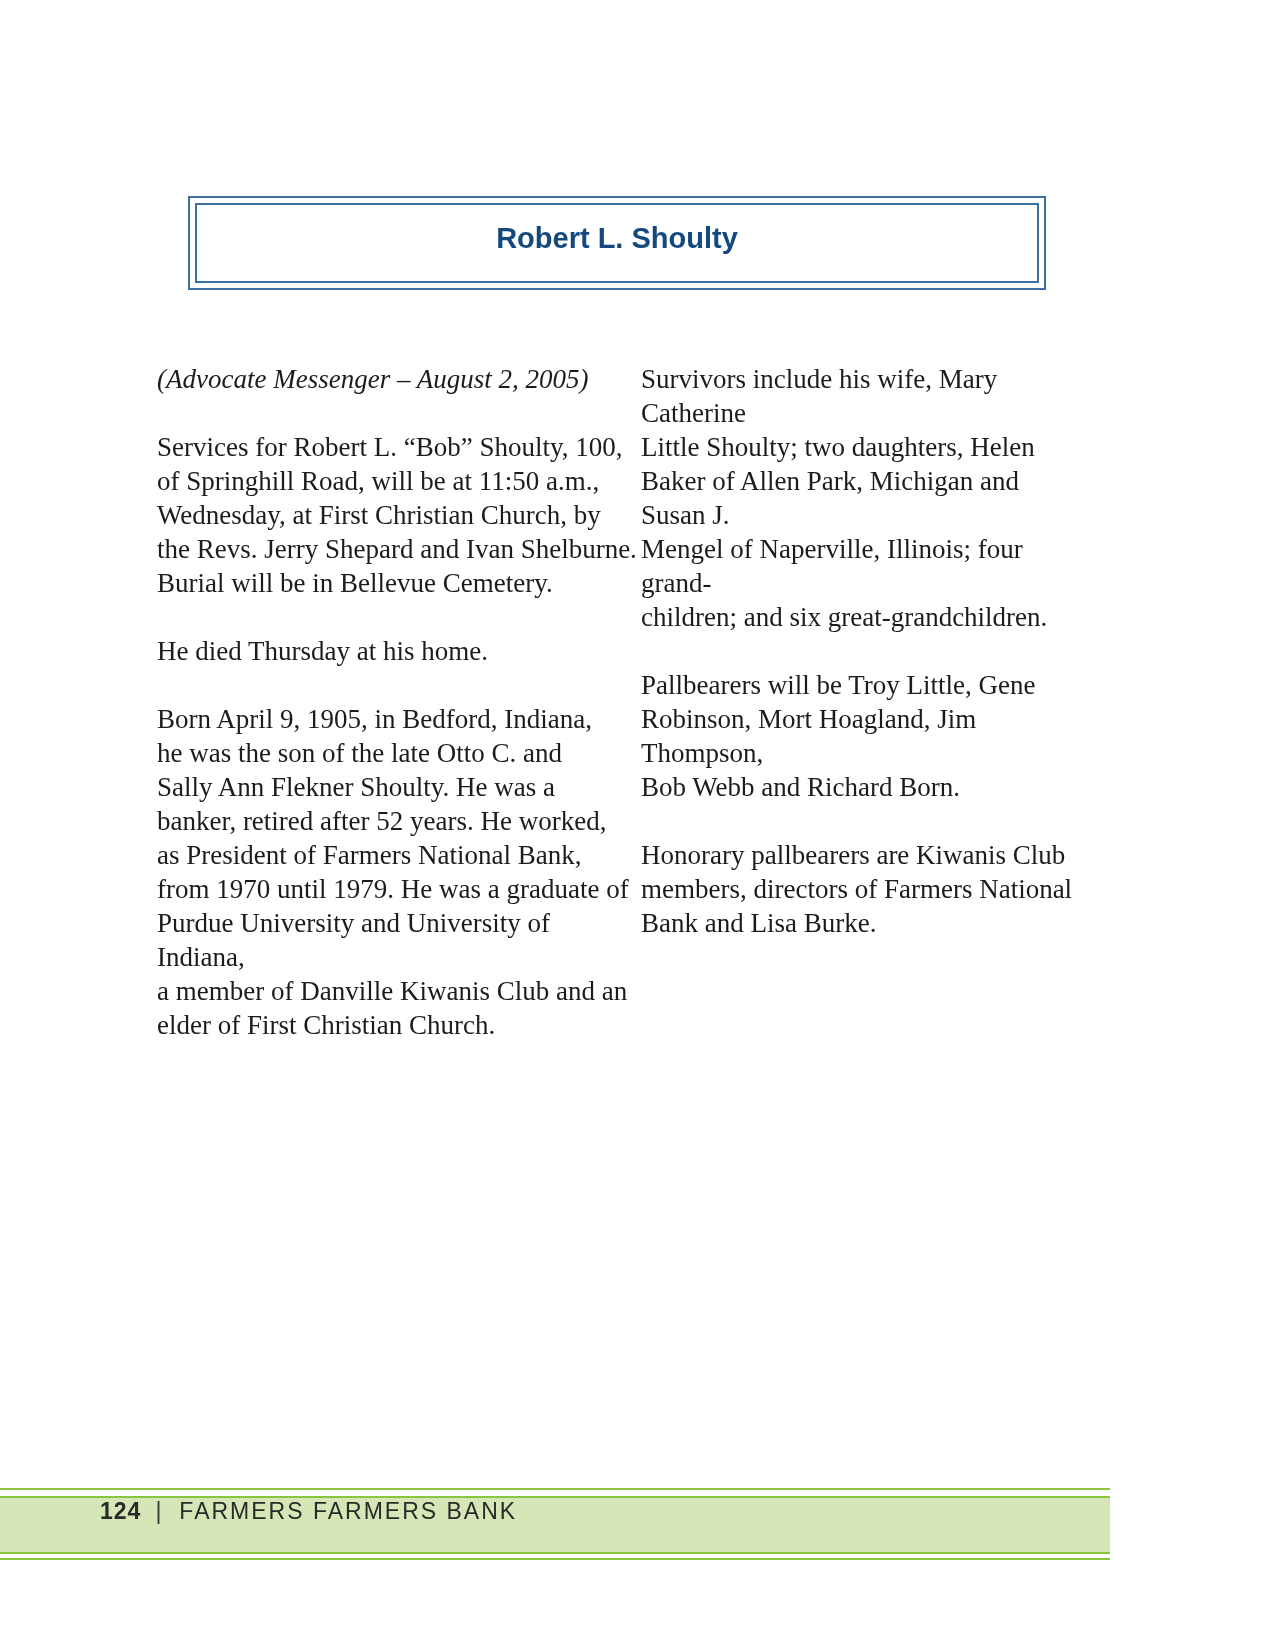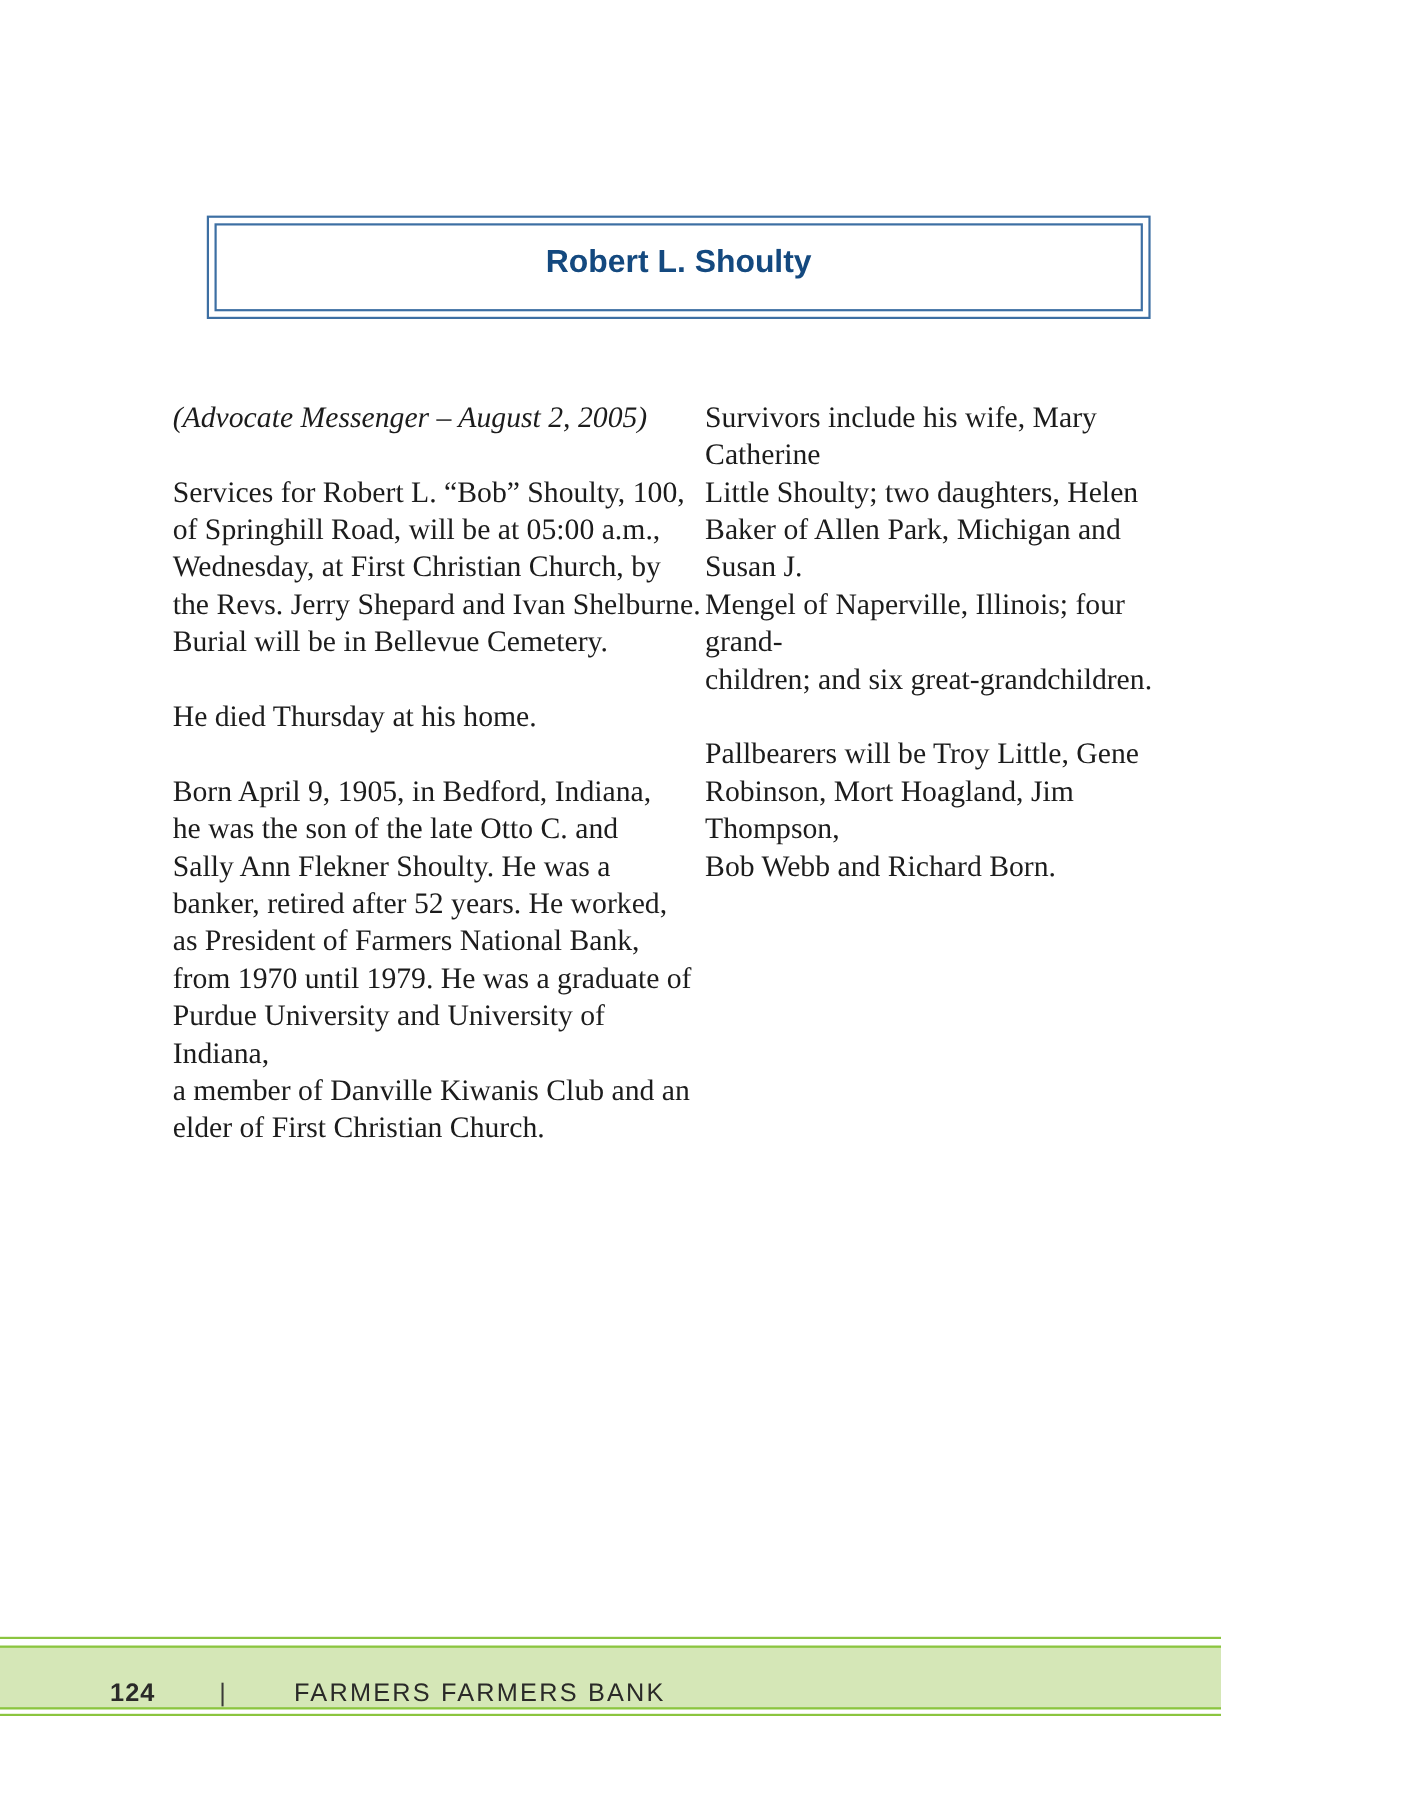--- a/index.html
+++ b/index.html
@@ -78,26 +78,25 @@
     border-top: 2px solid #8bc53f;
   }
   .hairline.top    { margin-bottom: 6px; }
   .hairline.bottom { margin-top: 4px; }
   .band {
     height: 54px;
     background: #d5e7b7;
     border-top: 2px solid #8bc53f;
     border-bottom: 2px solid #8bc53f;
     display: flex;
-    align-items: flex-end;
+    align-items: flex-start;
     padding-left: 100px;
     font-family: "Liberation Sans", sans-serif;
     font-size: 23px;
     color: #2a2a28;
-    gap: 44px;
   }
   .band .pagenum {
     font-weight: bold;
     letter-spacing: 1px;
   }
   .band .sep {
     margin: 0 18px 0 14px;
     font-weight: 300;
     color: #3a3a38;
   }
@@ -113,21 +112,21 @@
   <div class="title-box-outer">
     <div class="title-box-inner">
       <div class="box-title">Robert L. Shoulty</div>
     </div>
   </div>
 
   <div class="columns">
     <div class="col left">
       <p class="byline">(Advocate Messenger – August 2, 2005)</p>
       <p>Services for Robert L. “Bob” Shoulty, 100,
-of Springhill Road, will be at 05:00 a.m.,
+of Springhill Road, will be at 11:50 a.m.,
 Wednesday, at First Christian Church, by
 the Revs. Jerry Shepard and Ivan Shelburne.
 Burial will be in Bellevue Cemetery.</p>
       <p>He died Thursday at his home.</p>
       <p>Born April 9, 1905, in Bedford, Indiana,
 he was the son of the late Otto C. and
 Sally Ann Flekner Shoulty. He was a
 banker, retired after 52 years. He worked,
 as President of Farmers National Bank,
 from 1970 until 1979. He was a graduate of
@@ -137,20 +136,23 @@
     </div>
     <div class="col right">
       <p>Survivors include his wife, Mary Catherine
 Little Shoulty; two daughters, Helen
 Baker of Allen Park, Michigan and Susan J.
 Mengel of Naperville, Illinois; four grand-
 children; and six great-grandchildren.</p>
       <p>Pallbearers will be Troy Little, Gene
 Robinson, Mort Hoagland, Jim Thompson,
 Bob Webb and Richard Born.</p>
+      <p>Honorary pallbearers are Kiwanis Club
+members, directors of Farmers National
+Bank and Lisa Burke.</p>
     </div>
   </div>
 
   <div class="footer">
     <div class="hairline top"></div>
     <div class="band">
       <span class="pagenum">124</span>
       <span class="sep">|</span>
       <span class="bank">FARMERS FARMERS BANK</span>
     </div>

